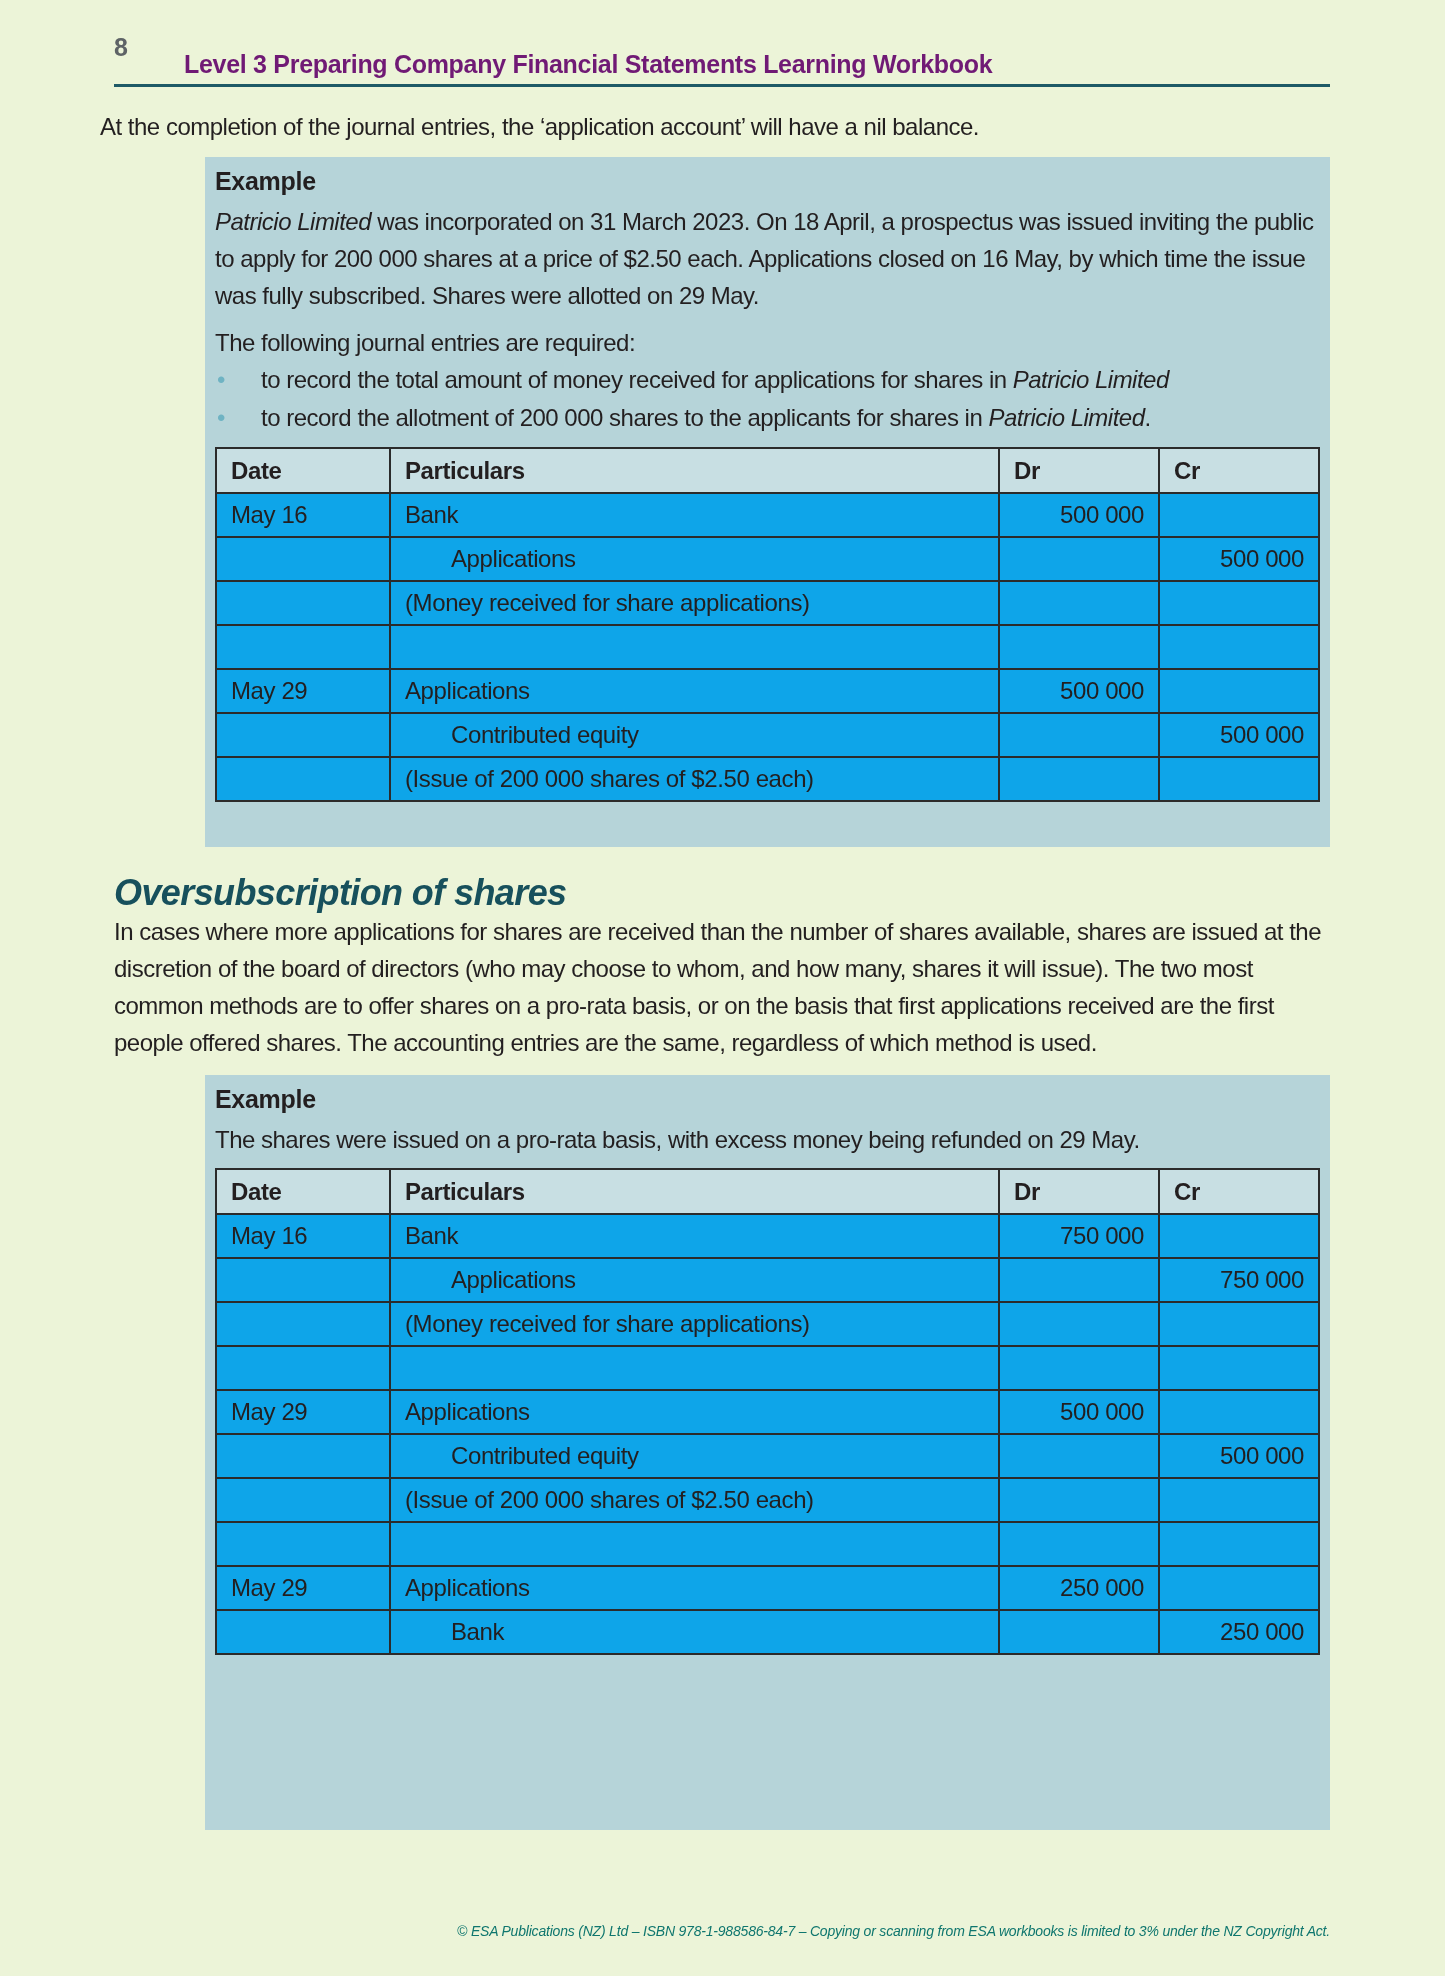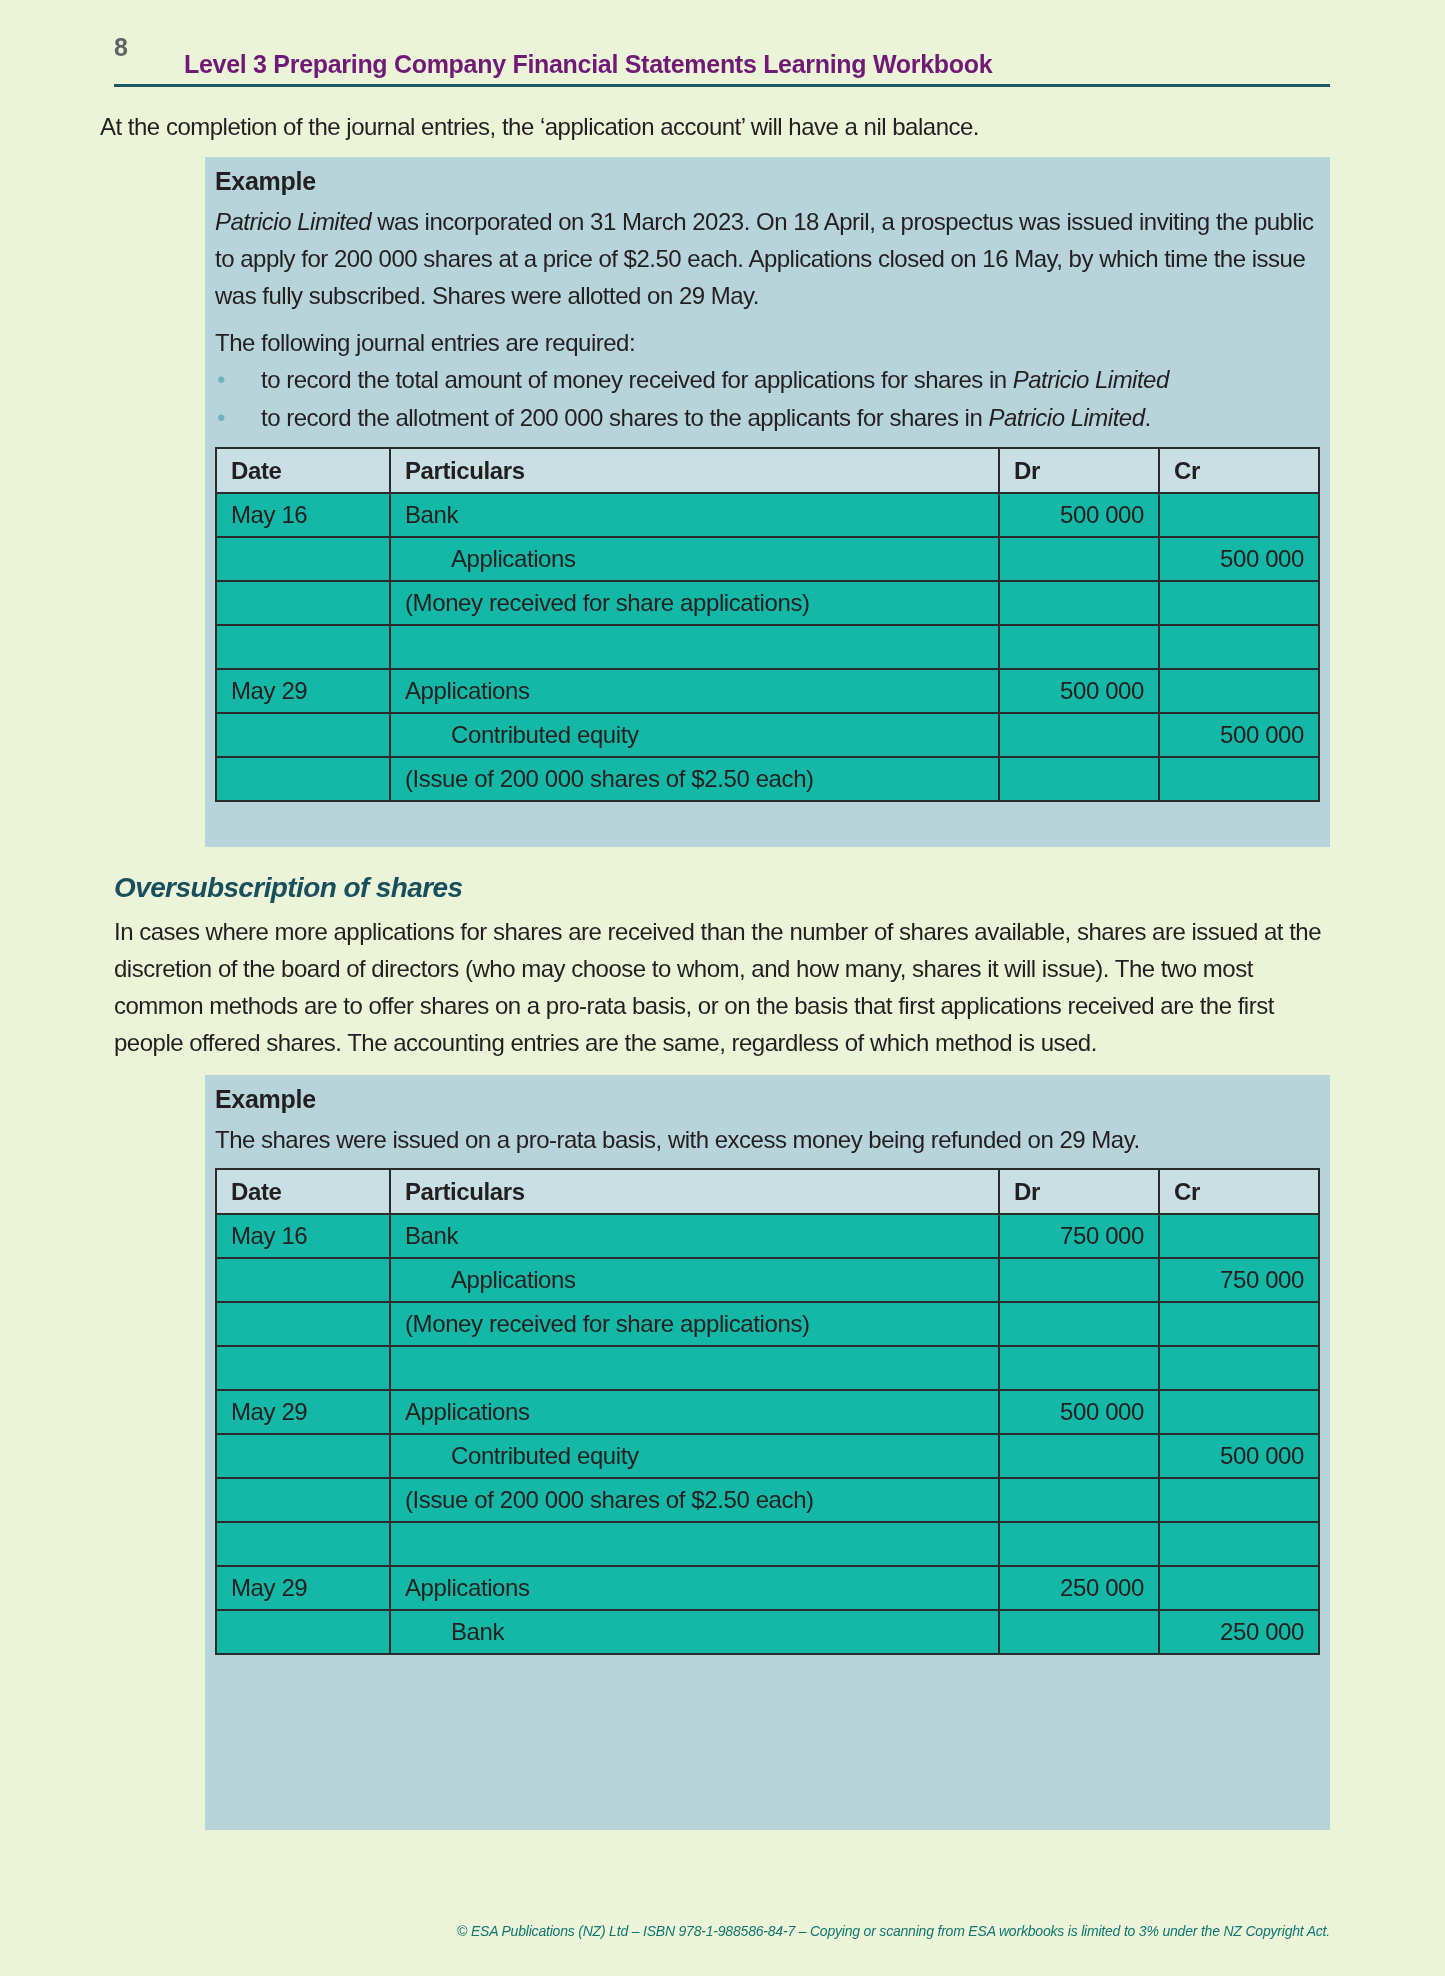--- a/index.html
+++ b/index.html
@@ -28,36 +28,36 @@
   }
   .ex1 { top: 157px; height: 690px; }
   .ex2 { top: 1075px; height: 755px; }
   .ex-title { font-size: 25px; font-weight: bold; margin-top: 6px; height: 40px; line-height: 36px; letter-spacing: -0.3px; }
   .ex-para { font-size: 24px; line-height: 37px; letter-spacing: -0.5px; margin-bottom: 10px; }
   .ex-para i { font-style: italic; }
   ul.bullets { list-style: none; margin: 0 0 10px 0; padding: 0; }
   ul.bullets li { position: relative; padding-left: 46px; font-size: 24px; line-height: 38px; letter-spacing: -0.5px; }
   ul.bullets li .dot { position: absolute; left: 2px; top: 0; color: #6fb3c3; font-size: 24px; }
   table.journal {
-    border-collapse: collapse; width: 1105px; background: #14b8a6;
+    border-collapse: collapse; width: 1105px; background: #0ea5e9;
     font-size: 24px; letter-spacing: -0.4px; padding-left: 12px;
   }
   table.journal th, table.journal td {
     border: 2.5px solid #2b2b2b; height: 42px; padding: 0 14px; text-align: left; vertical-align: middle;
   }
   table.journal th { background: #c8dfe3; font-weight: bold; height: 43px; }
   table.journal col.c-date { width: 174px; }
   table.journal col.c-part { width: 609px; }
   table.journal col.c-dr { width: 160px; }
   table.journal col.c-cr { width: 160px; }
   td.num { text-align: right !important; }
   td.indent { padding-left: 60px !important; }
   .section-heading {
     position: absolute; left: 114px; top: 872px;
-    font-size: 28px; font-weight: bold; font-style: italic; color: #17505c; letter-spacing: -0.6px;
+    font-size: 36px; font-weight: bold; font-style: italic; color: #17505c; letter-spacing: -0.6px;
   }
   .section-para { position: absolute; left: 114px; top: 913px; width: 1225px; }
   .footer {
     position: absolute; right: 115px; top: 1923px;
     font-size: 14px; font-style: italic; color: #0f766e; letter-spacing: -0.2px;
   }
 </style>
 </head>
 <body>
 

